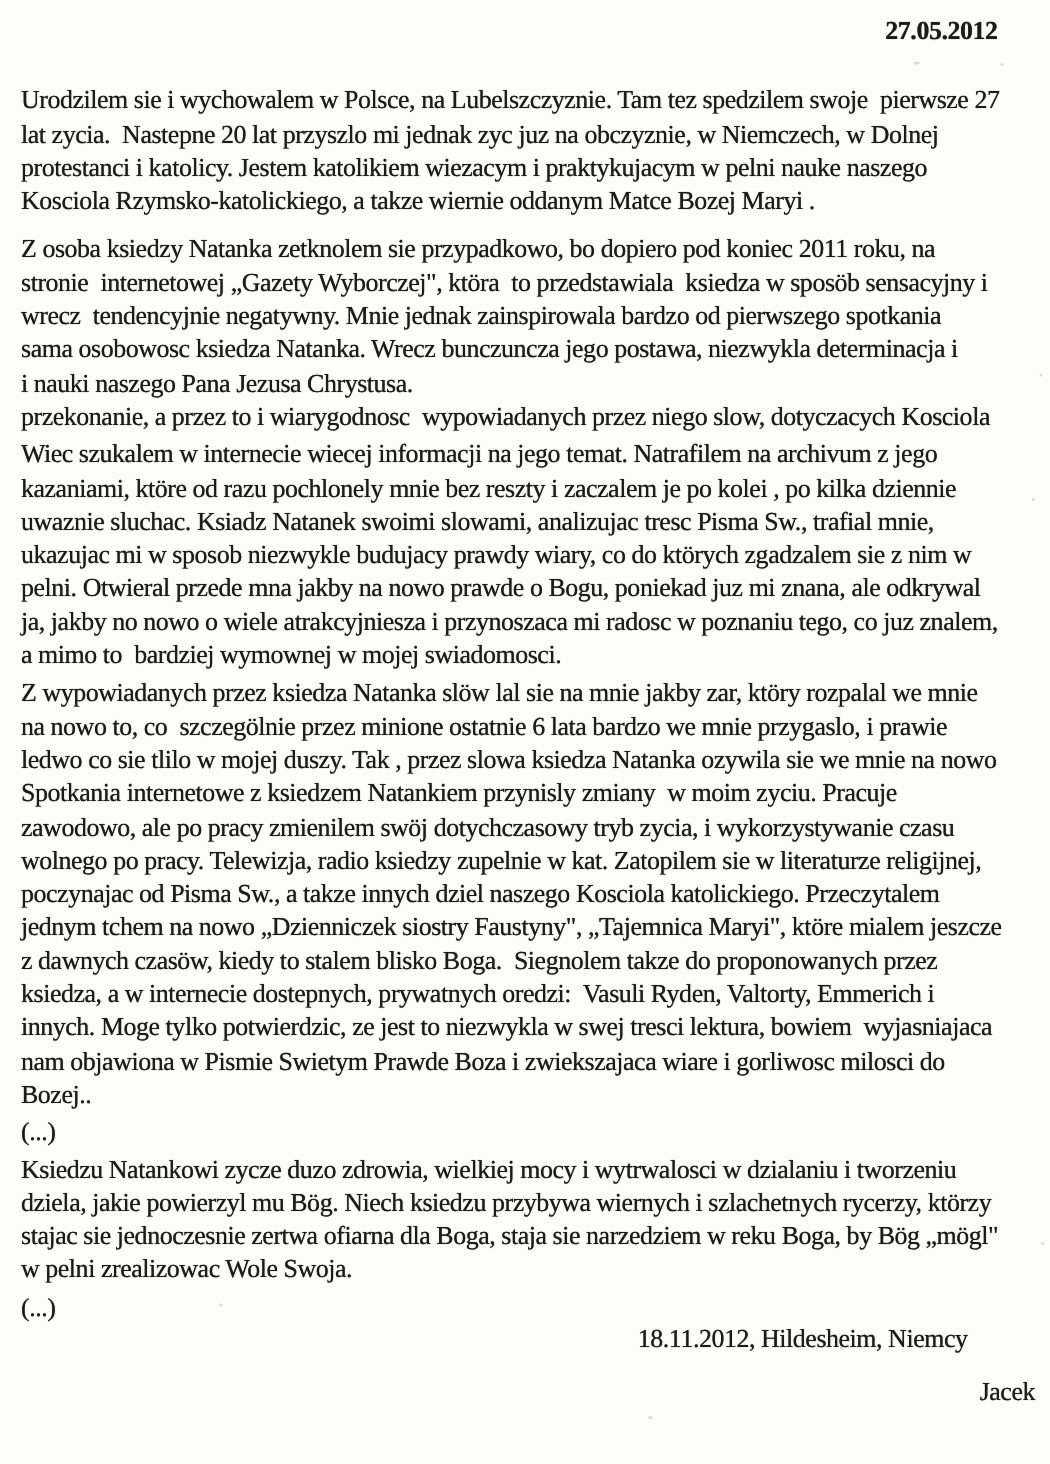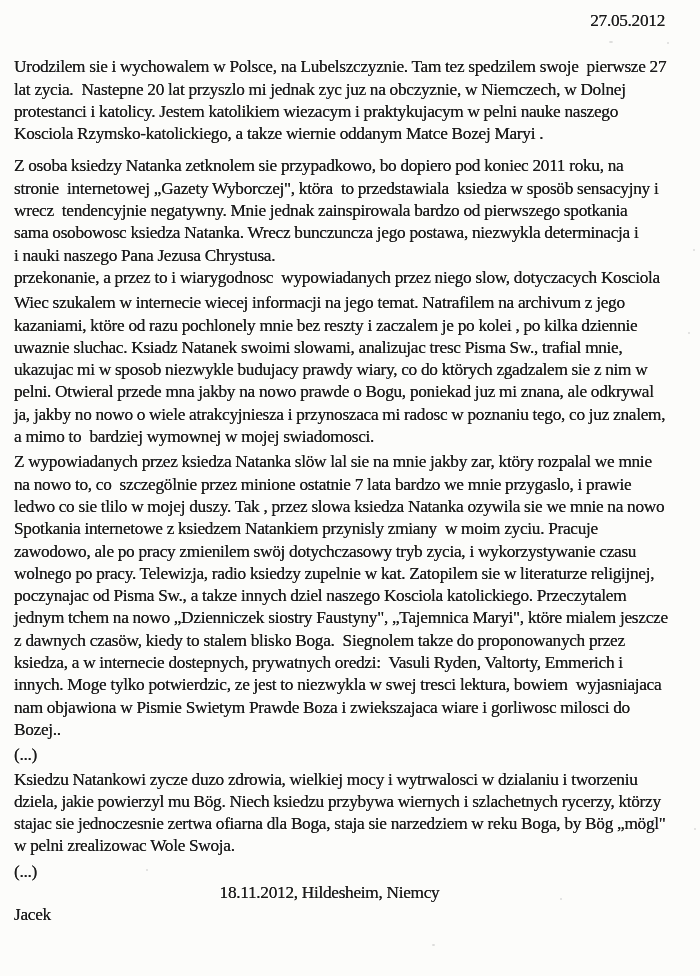--- a/index.html
+++ b/index.html
@@ -11,27 +11,27 @@
   }
   .page{position:absolute;inset:0;padding:10px 10px 0 14px;box-sizing:border-box;}
   
   .t{
     font-size:17.3px;
     line-height:22.3px;
     letter-spacing:-0.3px;
     white-space:pre;
     text-shadow:0 0 0.55px rgba(25,25,25,0.9);
   }
-  .date-top{text-align:right;padding-right:25px;}
+  .date-top{text-align:right;padding-right:25px;font-weight:bold;}
   .letter-body{margin-top:24px;}
   .paragraph{margin:0 0 3px 0;}
   .paragraph:first-child{margin-bottom:10px;}
   .ellipsis{margin:0 0 2px 0;}
-  .date-place{text-align:center;padding-right:45px;margin-top:-3px;}
-  .signature{}
+  .date-place{text-align:right;padding-right:45px;margin-top:-3px;}
+  .signature{margin-top:13px;text-align:right;}
   
   .speck{position:absolute;background:#8f8f8f;border-radius:50%;opacity:.3;}
 </style>
 </head>
 <body>
 
 <div class="page">
   <div class="date-top t">27.05.2012</div>
   <div class="letter-body">
       <div class="paragraph">
@@ -52,21 +52,21 @@
         <div class="t line">Wiec szukalem w internecie wiecej informacji na jego temat. Natrafilem na archivum z jego</div>
         <div class="t line">kazaniami, ktöre od razu pochlonely mnie bez reszty i zaczalem je po kolei , po kilka dziennie</div>
         <div class="t line">uwaznie sluchac. Ksiadz Natanek swoimi slowami, analizujac tresc Pisma Sw., trafial mnie,</div>
         <div class="t line">ukazujac mi w sposob niezwykle budujacy prawdy wiary, co do ktörych zgadzalem sie z nim w</div>
         <div class="t line">pelni. Otwieral przede mna jakby na nowo prawde o Bogu, poniekad juz mi znana, ale odkrywal</div>
         <div class="t line">ja, jakby no nowo o wiele atrakcyjniesza i przynoszaca mi radosc w poznaniu tego, co juz znalem,</div>
         <div class="t line">a mimo to  bardziej wymownej w mojej swiadomosci.</div>
       </div>
       <div class="paragraph">
         <div class="t line">Z wypowiadanych przez ksiedza Natanka slöw lal sie na mnie jakby zar, ktöry rozpalal we mnie</div>
-        <div class="t line">na nowo to, co  szczegölnie przez minione ostatnie 7 lata bardzo we mnie przygaslo, i prawie</div>
+        <div class="t line">na nowo to, co  szczegölnie przez minione ostatnie 6 lata bardzo we mnie przygaslo, i prawie</div>
         <div class="t line">ledwo co sie tlilo w mojej duszy. Tak , przez slowa ksiedza Natanka ozywila sie we mnie na nowo</div>
         <div class="t line">Spotkania internetowe z ksiedzem Natankiem przynisly zmiany  w moim zyciu. Pracuje</div>
         <div class="t line">zawodowo, ale po pracy zmienilem swöj dotychczasowy tryb zycia, i wykorzystywanie czasu</div>
         <div class="t line">wolnego po pracy. Telewizja, radio ksiedzy zupelnie w kat. Zatopilem sie w literaturze religijnej,</div>
         <div class="t line">poczynajac od Pisma Sw., a takze innych dziel naszego Kosciola katolickiego. Przeczytalem</div>
         <div class="t line">jednym tchem na nowo „Dzienniczek siostry Faustyny", „Tajemnica Maryi", ktöre mialem jeszcze</div>
         <div class="t line">z dawnych czasöw, kiedy to stalem blisko Boga.  Siegnolem takze do proponowanych przez</div>
         <div class="t line">ksiedza, a w internecie dostepnych, prywatnych oredzi:  Vasuli Ryden, Valtorty, Emmerich i</div>
         <div class="t line">innych. Moge tylko potwierdzic, ze jest to niezwykla w swej tresci lektura, bowiem  wyjasniajaca</div>
         <div class="t line">nam objawiona w Pismie Swietym Prawde Boza i zwiekszajaca wiare i gorliwosc milosci do</div>

